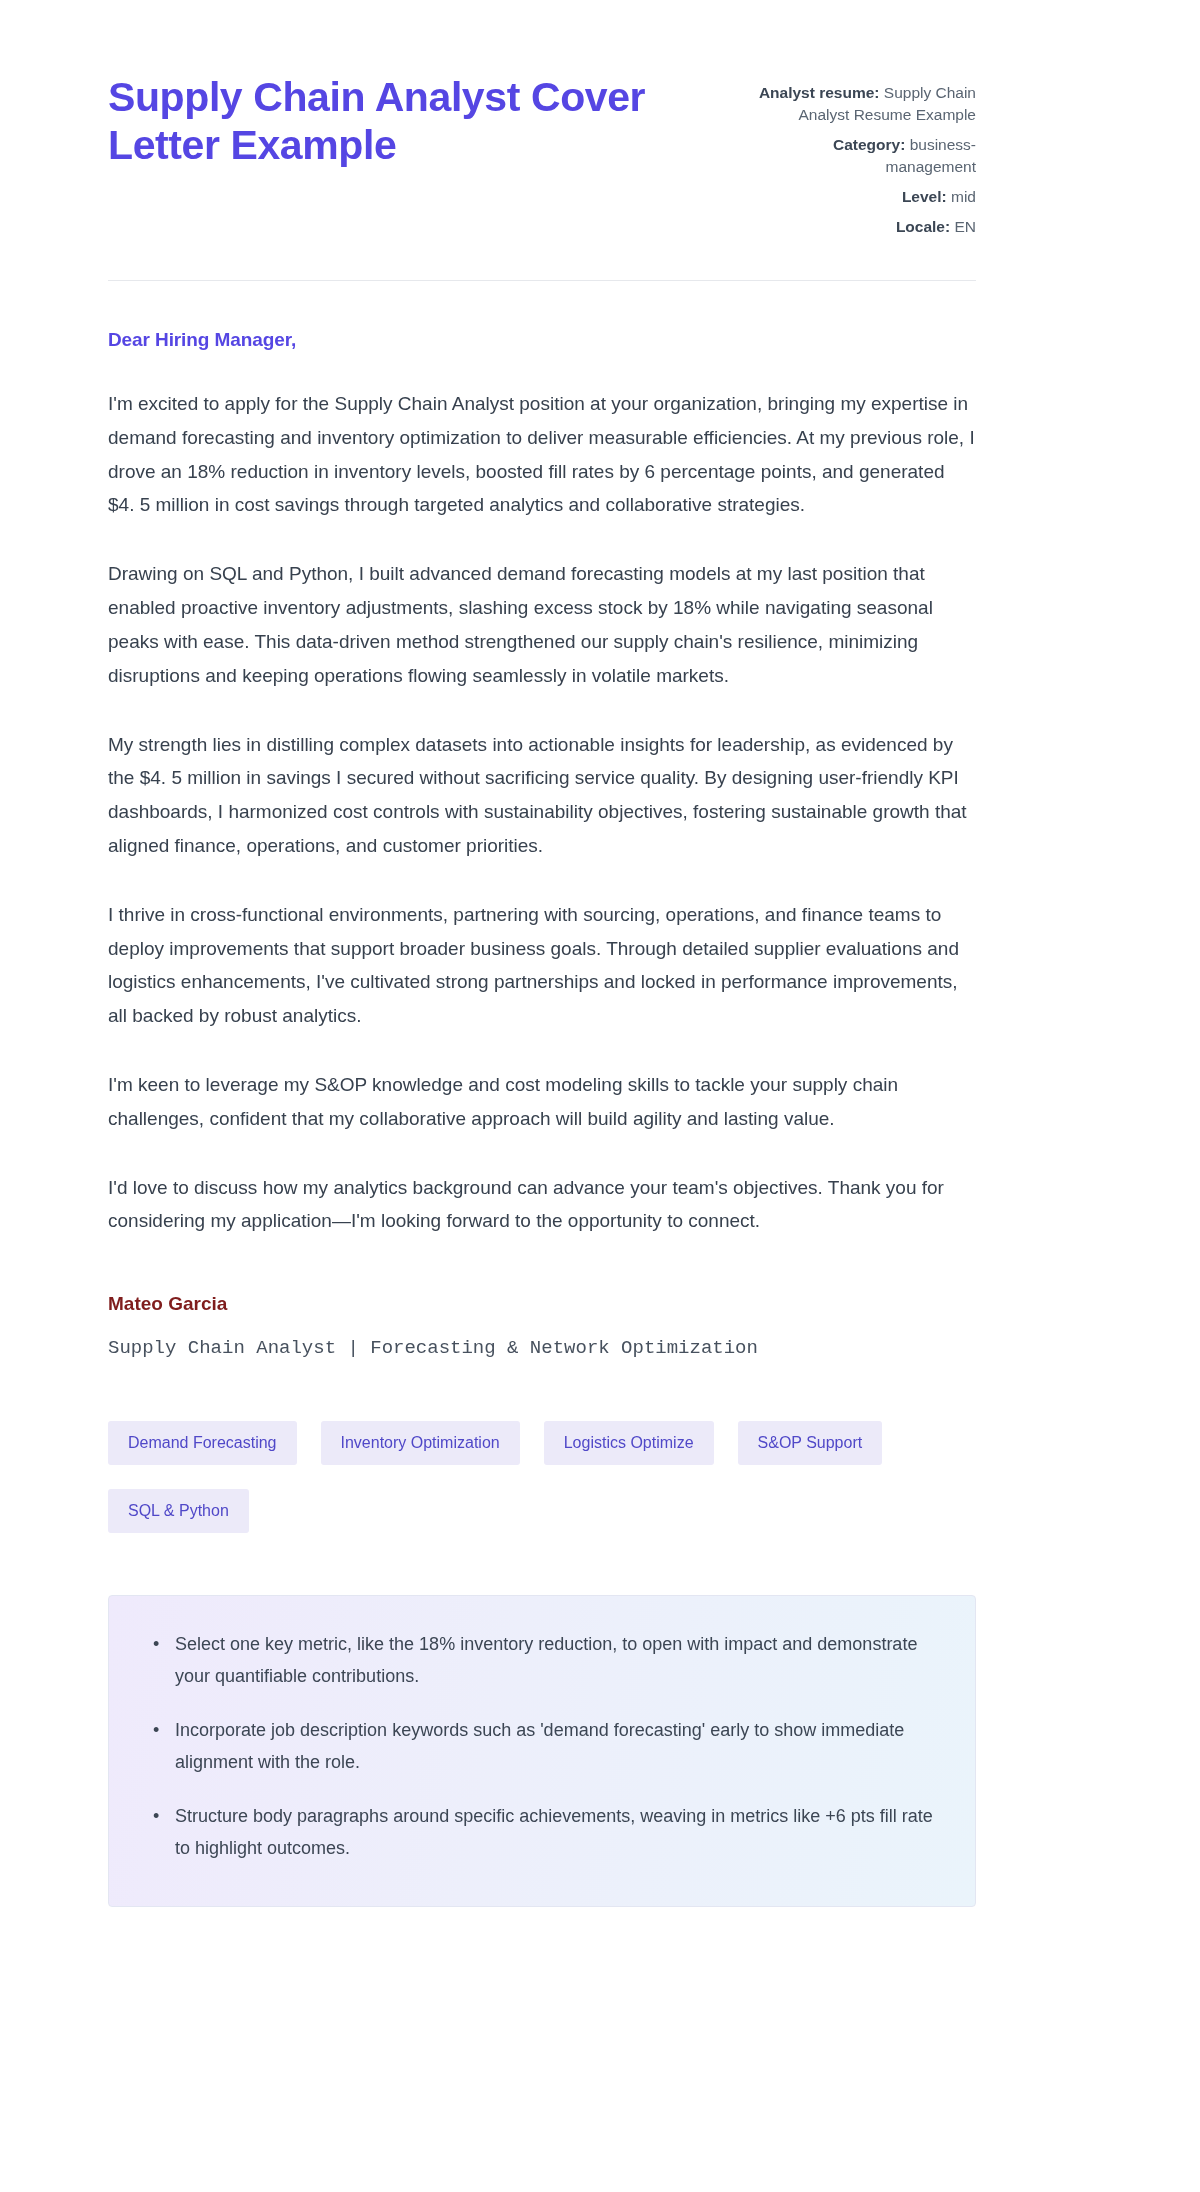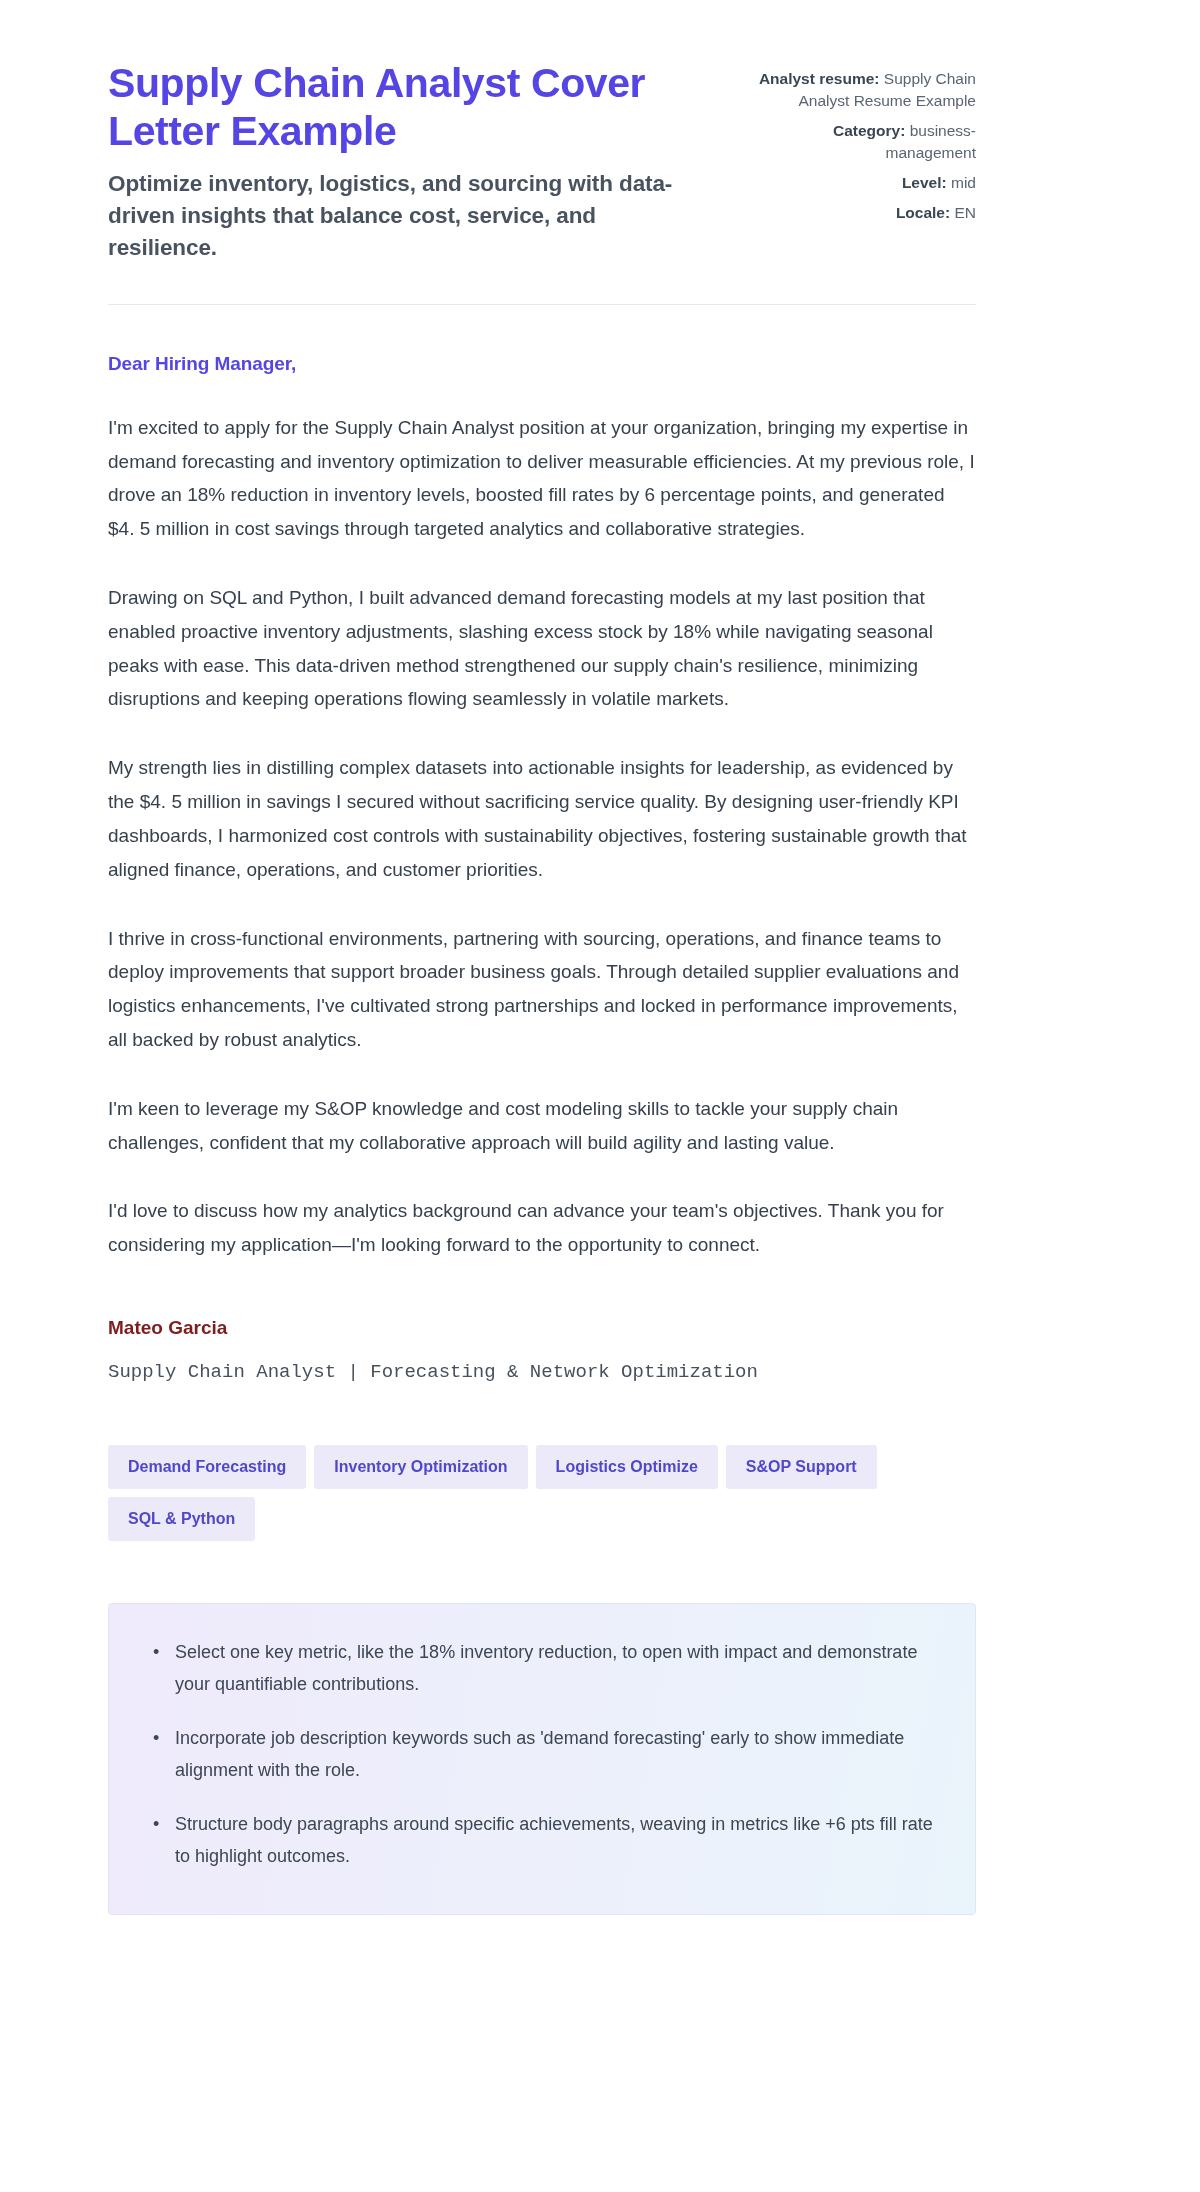--- a/index.html
+++ b/index.html
@@ -9,21 +9,21 @@
     min-height: 2192px;
     background: #ffffff;
     font-family: "Liberation Sans", sans-serif;
     color: #33404f;
     -webkit-font-smoothing: antialiased;
   }
 
   .page {
     width: 1066px;
     min-height: 2192px;
-    padding: 2px 90px 0 108px;
+    padding: 16px 90px 0 108px;
     position: relative;
   }
 
   
   .doc-header {
     display: flex;
     align-items: flex-start;
     justify-content: space-between;
     padding-top: 58px;
     gap: 40px;
@@ -102,23 +102,22 @@
     font-size: 19px;
     color: #47515e;
     margin: 0;
     font-family: Liberation Mono, monospace;
   }
 
   
   .tag-row {
     display: flex;
     flex-wrap: wrap;
-    gap: 8px;
+    gap: 24px;
     margin-top: 62px;
-    font-weight: bold;
   }
   .tag {
     background: #eceaf9;
     color: #5048c8;
     font-size: 16px;
     line-height: 1;
     padding: 14px 20px;
     border-radius: 3px;
     white-space: nowrap;
   }
@@ -164,21 +163,20 @@
 </style>
 </head>
 <body>
 
 <div class="page">
 
   <div class="doc-header">
 
     <div class="header-left">
       <h1 class="doc-title">Supply Chain Analyst Cover Letter Example</h1>
-      <p class="doc-subtitle">Optimize inventory, logistics, and sourcing with data-driven insights that balance cost, service, and resilience.</p>
     </div>
 
     <div class="header-meta">
       <div class="meta-row">
         <span class="meta-label">Analyst resume:</span>
         <span class="meta-value">Supply Chain Analyst Resume Example</span>
       </div>
       <div class="meta-row">
         <span class="meta-label">Category:</span>
         <span class="meta-value">business-management</span>

